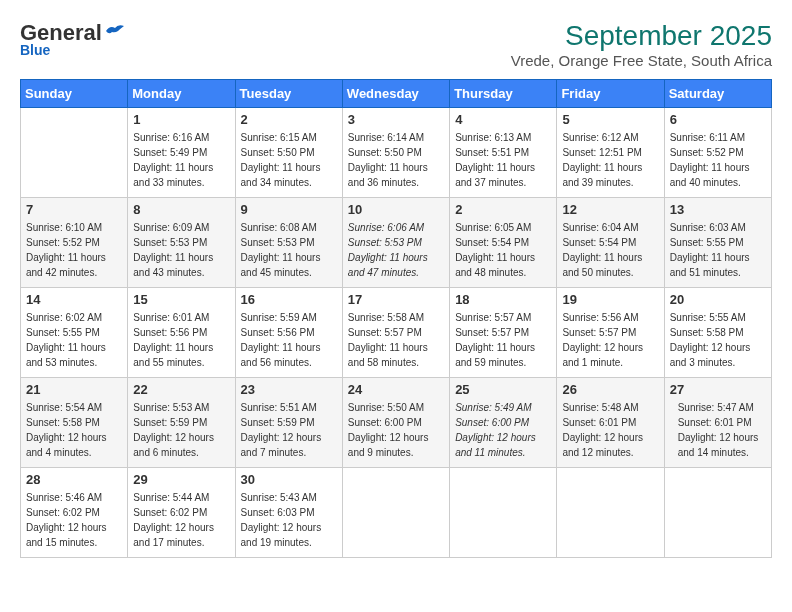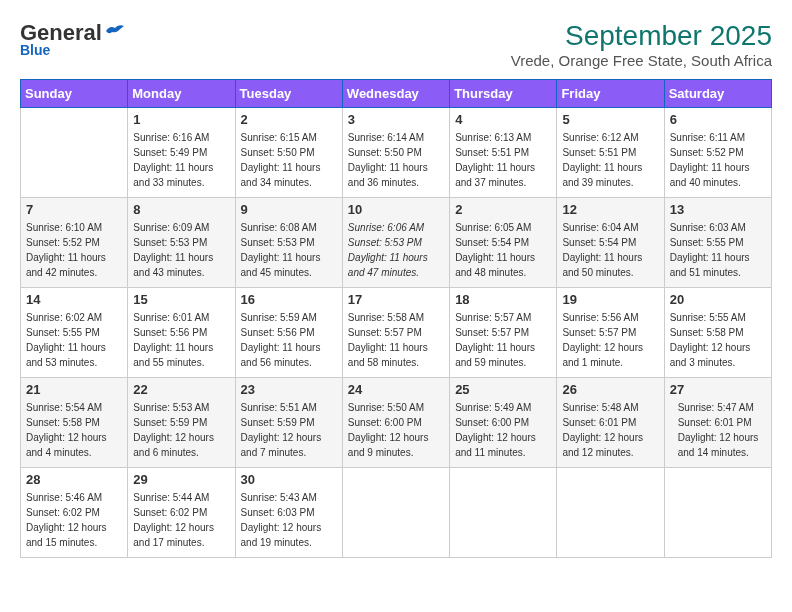--- a/index.html
+++ b/index.html
@@ -32,21 +32,21 @@
     .location {
       font-size: 15px;
       color: #555;
     }
     table {
       width: 100%;
       border-collapse: collapse;
       table-layout: fixed;
     }
     thead tr th {
-      background-color: #8b5cf6;
+      background-color: #3b82f6;
       color: #fff;
       font-size: 13px;
       font-weight: bold;
       padding: 6px 4px;
       text-align: left;
       border: 1px solid #1565c0;
     }
     tbody tr td {
       border: 1px solid #ccc;
       vertical-align: top;
@@ -134,21 +134,21 @@
         <td>
           <span class="day-number">4</span>
           <div class="day-info" style="white-space: pre-line;">Sunrise: 6:13 AM
 Sunset: 5:51 PM
 Daylight: 11 hours
 and 37 minutes.</div>
         </td>
         <td>
           <span class="day-number">5</span>
           <div class="day-info" style="white-space: pre-line;">Sunrise: 6:12 AM
-Sunset: 5:51 PM
+Sunset: 12:51 PM
 Daylight: 11 hours
 and 39 minutes.</div>
         </td>
         <td>
           <span class="day-number">6</span>
           <div class="day-info" style="white-space: pre-line;">Sunrise: 6:11 AM
 Sunset: 5:52 PM
 Daylight: 11 hours
 and 40 minutes.</div>
         </td>
@@ -279,21 +279,21 @@
         </td>
         <td>
           <span class="day-number">24</span>
           <div class="day-info" style="white-space: pre-line;">Sunrise: 5:50 AM
 Sunset: 6:00 PM
 Daylight: 12 hours
 and 9 minutes.</div>
         </td>
         <td>
           <span class="day-number">25</span>
-          <div class="day-info" style="white-space: pre-line;">Sunrise: 5:49 AM
+          <div class="day-info" style="white-space: pre-line; font-style: italic;">Sunrise: 5:49 AM
 Sunset: 6:00 PM
 Daylight: 12 hours
 and 11 minutes.</div>
         </td>
         <td>
           <span class="day-number">26</span>
           <div class="day-info" style="white-space: pre-line;">Sunrise: 5:48 AM
 Sunset: 6:01 PM
 Daylight: 12 hours
 and 12 minutes.</div>

